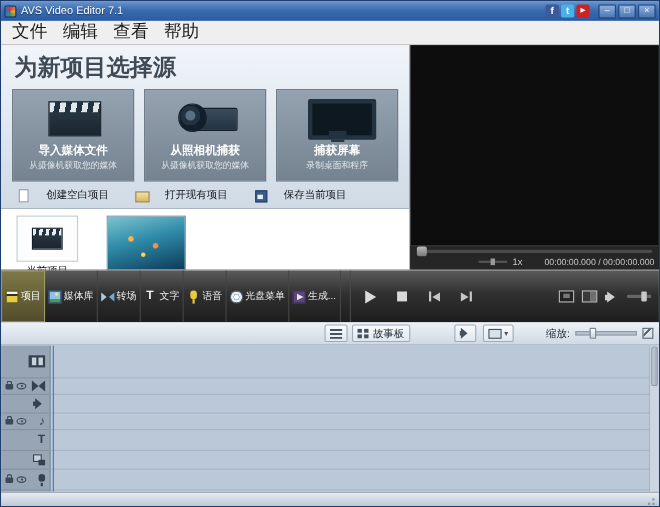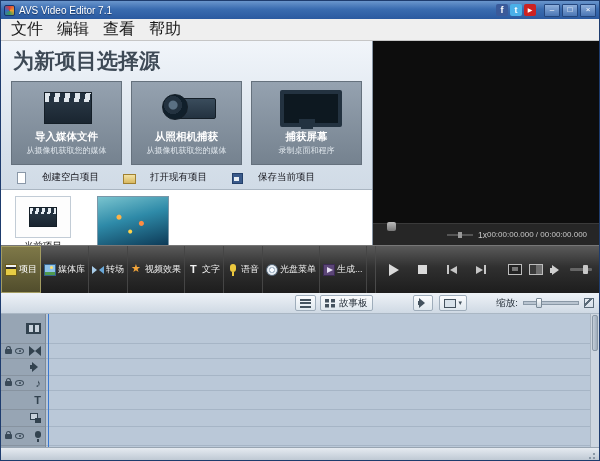--- a/index.html
+++ b/index.html
@@ -54,21 +54,21 @@
  background:radial-gradient(circle at 30% 42%,#ffb347 0 2px,transparent 3px),
  radial-gradient(circle at 62% 55%,#ff8c42 0 2px,transparent 3px),
  radial-gradient(circle at 46% 72%,#ffd24a 0 1.5px,transparent 2.5px),
  linear-gradient(165deg,#7ac4cf 0%,#2e8aa8 45%,#0d3a57 100%)}
 .plabel{font-size:9.5px;color:#111}
 .proj.sample .plabel{font-size:10.5px}
 
 
 .preview{flex:1;background:#0d0d0d;display:flex;flex-direction:column;min-width:0}
 .screen{flex:1}
-.pctrl{flex:0 0 22px;background:#262626;border-top:1px solid #3a3a3a;display:flex;flex-direction:row;justify-content:center;padding:0 4px}
+.pctrl{flex:0 0 22px;background:#262626;border-top:1px solid #3a3a3a;display:flex;flex-direction:column;justify-content:center;padding:0 4px}
 .scrub{height:3px;background:#4a4a4a;border-radius:2px;position:relative;margin:1px 2px 3px;cursor:pointer}
 .scrub-handle{position:absolute;left:0;top:-3px;width:9px;height:9px;background:linear-gradient(180deg,#bbb,#777);border-radius:2px}
 .prow{display:flex;align-items:center;color:#c8c8c8}
 .speedtrack{width:26px;height:2px;background:#555;margin:0 5px 0 58px;position:relative}
 .speedtrack i{position:absolute;left:11px;top:-2px;width:4px;height:6px;background:#999}
 .speed{font-size:8.5px}
 .timecode{margin-left:auto;font-size:8px}
 
 
 .tabsbar{flex:0 0 29px;background:linear-gradient(180deg,#5a5a5a,#303030 45%,#1d1d1d);border-top:1px solid #777;display:flex;align-items:stretch}
@@ -294,24 +294,20 @@
         <div class="tab">
           <span class="tbi i-media"></span>
           <span>媒体库</span>
         </div>
 
         <div class="tab">
           <span class="tbi i-trans"></span>
           <span>转场</span>
         </div>
 
-        <div class="tab">
-          <span class="tbi i-fx"></span>
-          <span>视频效果</span>
-        </div>
 
         <div class="tab">
           <span class="tbi i-text"></span>
           <span>文字</span>
         </div>
 
         <div class="tab">
           <span class="tbi i-voice"></span>
           <span>语音</span>
         </div>

